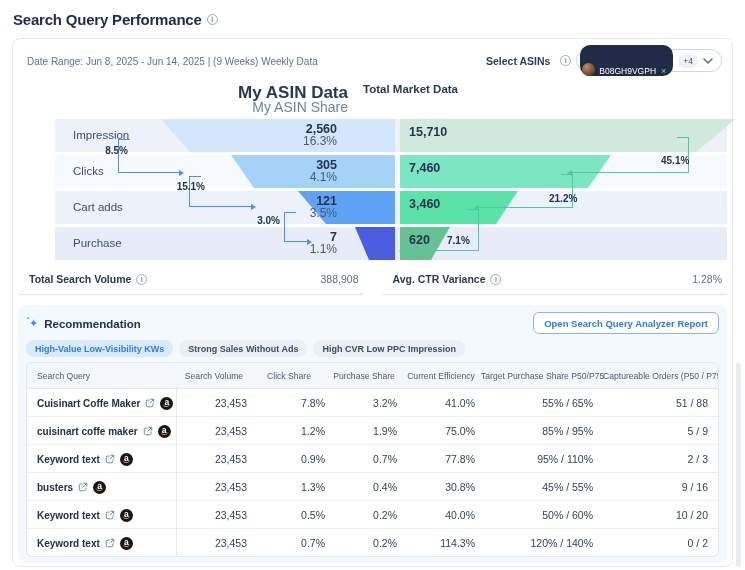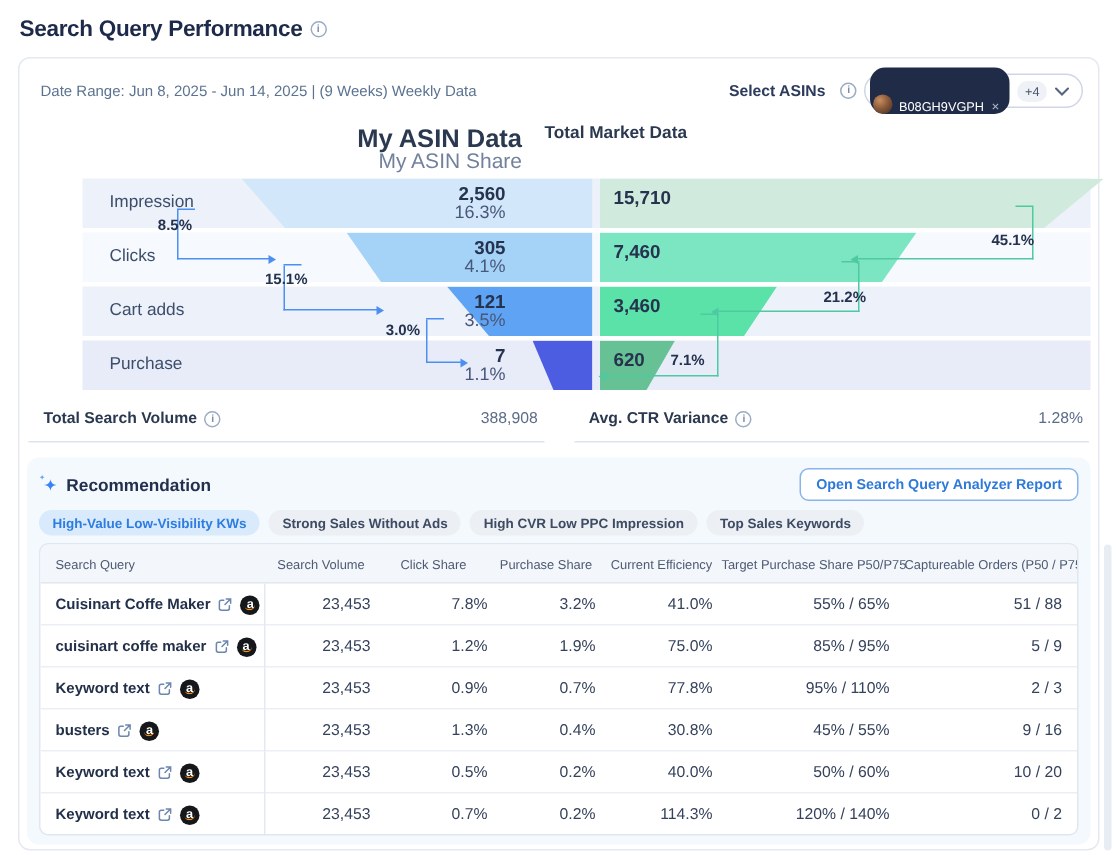--- a/index.html
+++ b/index.html
@@ -227,21 +227,20 @@
     <div class="panel">
       <div class="rec-title-row">
         <span class="sparkle"><span>✦</span><i>✦</i></span>
         <span class="rec-title">Recommendation</span>
       </div>
       <button class="report-btn">Open Search Query Analyzer Report</button>
       <div class="tabs">
           <div class="pill active">High-Value Low-Visibility KWs</div>
           <div class="pill">Strong Sales Without Ads</div>
           <div class="pill">High CVR  Low PPC Impression</div>
-          <div class="pill">Top Sales Keywords</div>
         </div>
       <div class="table">
         <div class="thead">
             <div class="hc q">Search Query</div>
             <div class="hc">Search Volume</div>
             <div class="hc">Click Share</div>
             <div class="hc">Purchase Share</div>
             <div class="hc">Current Efficiency</div>
             <div class="hc">Target Purchase Share P50/P75</div>
             <div class="hc last">Captureable Orders (P50 / P75)</div>

